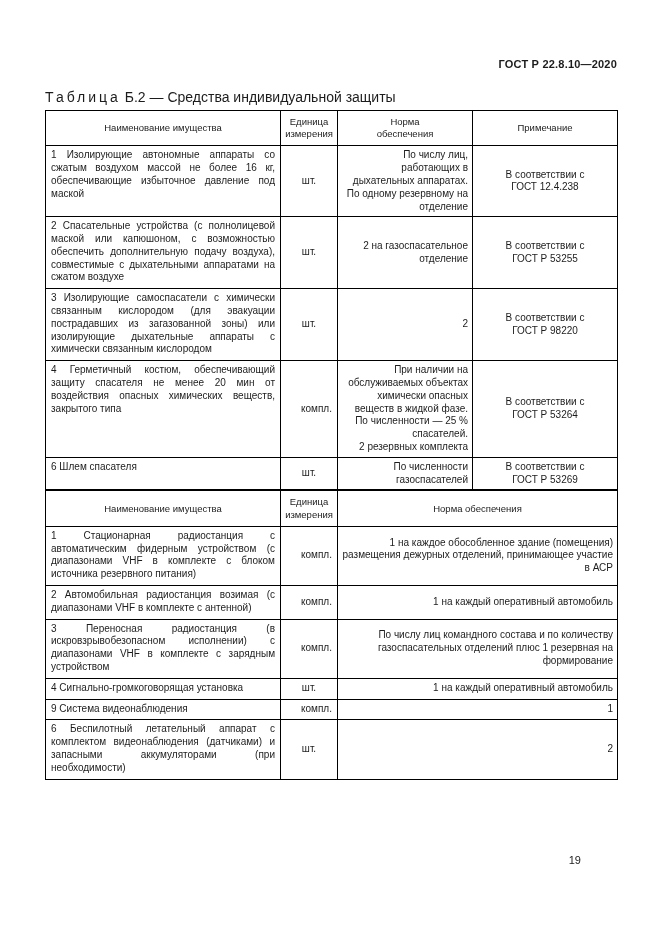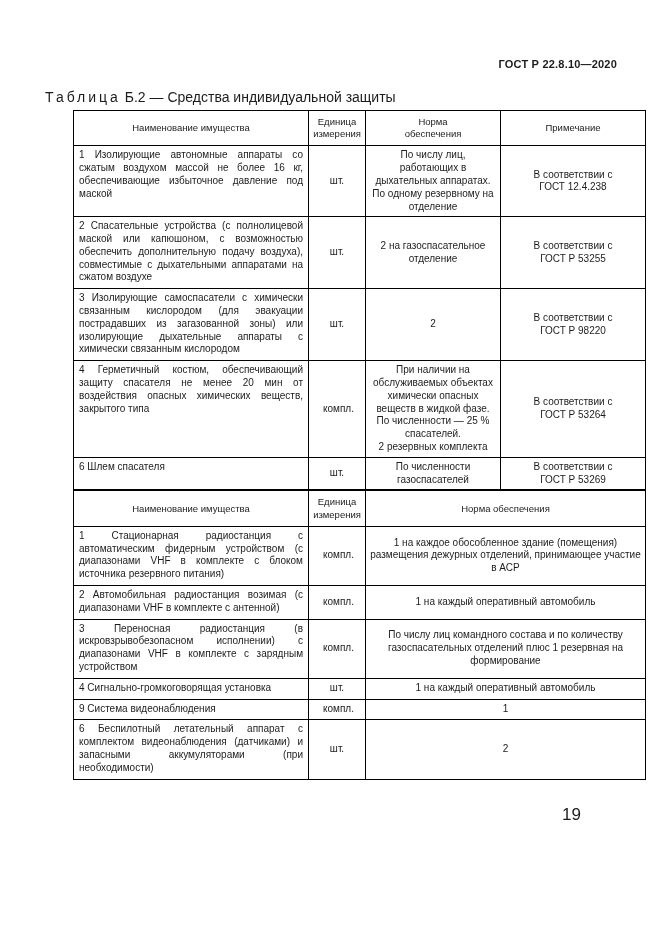--- a/index.html
+++ b/index.html
@@ -40,21 +40,20 @@
     letter-spacing: 3px;
   }
   .caption-b3 {
     margin-top: 16px;
   }
   table {
     border-collapse: collapse;
     table-layout: fixed;
     width: 572px;
     font-size: 10px;
-    margin-left: 28px;
   }
   th, td {
     border: 1px solid #000;
     line-height: 1.28;
   }
   th {
     font-weight: normal;
     text-align: center;
     vertical-align: middle;
     padding: 5px 3px;
@@ -62,38 +61,38 @@
     font-size: 9.5px;
   }
   td.name {
     text-align: justify;
     vertical-align: top;
     padding: 3px 5px 4px 5px;
   }
   td.unit {
     text-align: center;
     vertical-align: middle;
-    padding: 2px 14px;
+    padding: 2px 20px;
   }
   td.norm {
-    text-align: center;
+    text-align: right;
     vertical-align: middle;
     padding: 3px 4px;
     white-space: pre-line;
   }
   td.note {
     text-align: center;
     vertical-align: middle;
     padding: 3px 20px;
   }
   .page-number {
     position: absolute;
-    top: 805px;
+    top: 854px;
     right: 80px;
-    font-size: 17px;
+    font-size: 11px;
   }
 </style>
 </head>
 <body>
 
 <div class="page">
   <div class="content">
 
     <div class="doc-header">ГОСТ Р 22.8.10—2020</div>
 

